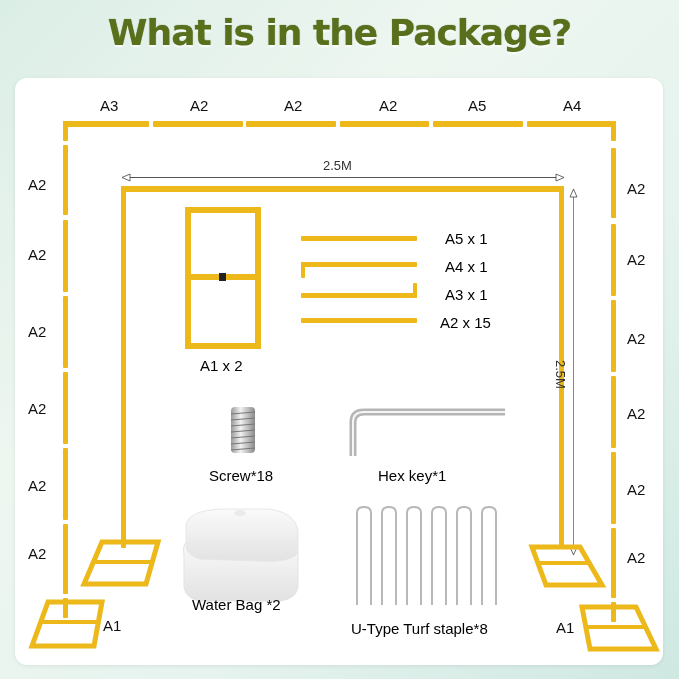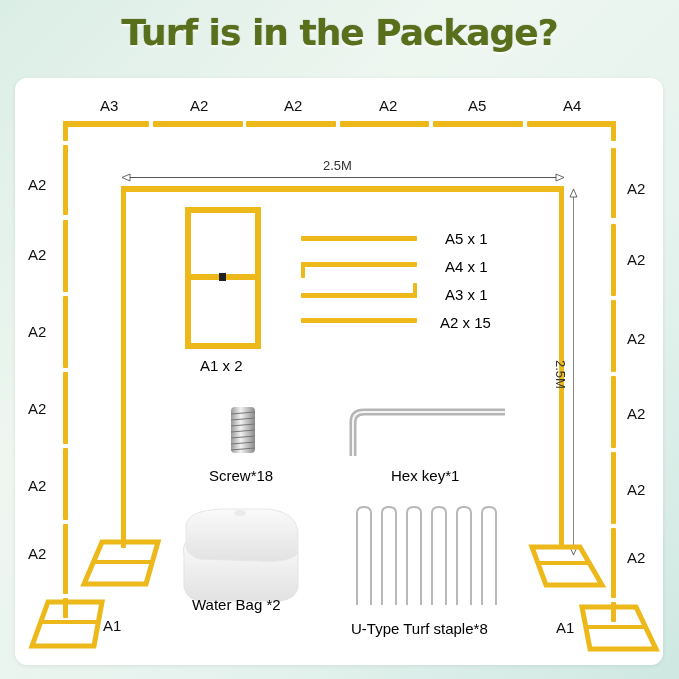--- a/index.html
+++ b/index.html
@@ -24,21 +24,21 @@
       font-family: "Liberation Sans", sans-serif;
     }
     .bar { position: absolute; background: #ecb81a; border-radius: 1px; }
     .dim-line { position: absolute; background: #555; }
     .item-lbl { position: absolute; font-size: 15px; color: #000000; white-space: nowrap; }
     svg { position: absolute; overflow: visible; }
   </style>
 </head>
 <body>
 
-<div class="title">Turf is in the Package?</div>
+<div class="title">What is in the Package?</div>
 
 <div class="card"></div>
 
 <span class="lbl" style="left:100px;top:97px;">A3</span>
 <span class="lbl" style="left:190px;top:97px;">A2</span>
 <span class="lbl" style="left:284px;top:97px;">A2</span>
 <span class="lbl" style="left:379px;top:97px;">A2</span>
 <span class="lbl" style="left:468px;top:97px;">A5</span>
 <span class="lbl" style="left:563px;top:97px;">A4</span>
 
@@ -160,21 +160,21 @@
       <line x1="4" y1="39" x2="28" y2="37"></line>
     <line x1="4" y1="45" x2="28" y2="43"></line>
   </g>
 </svg>
 <span class="item-lbl" style="left:209px;top:467px;">Screw*18</span>
 
 <svg style="left:348px;top:408px;" width="160" height="50">
   <path d="M5,48 L5,14 Q5,4 16,4 L157,4" fill="none" stroke="#b5b5b5" stroke-width="7"></path>
   <path d="M5,48 L5,14 Q5,4 16,4 L157,4" fill="none" stroke="#f5f5f5" stroke-width="2"></path>
 </svg>
-<span class="item-lbl" style="left:391px;top:467px;">Hex key*1</span>
+<span class="item-lbl" style="left:378px;top:467px;">Hex key*1</span>
 
 <svg style="left:180px;top:505px;" width="125" height="100">
   <defs>
     <linearGradient id="wg" x1="0" y1="0" x2="0" y2="1">
       <stop offset="0" stop-color="#fafafa"></stop>
         <stop offset="1" stop-color="#e2e2e2"></stop>
     </linearGradient>
   </defs>
   <path d="M4,50 Q2,40 8,35 L100,35 Q115,35 118,48 L118,82 Q116,94 100,96 L20,96 Q6,94 4,82 Z" fill="url(#wg)" stroke="#e3e3e3"></path>
   <path d="M6,20 Q8,6 40,4 L90,4 Q115,8 118,25 L118,48 Q110,58 80,56 L20,54 Q6,50 6,40 Z" fill="url(#wg)" stroke="#e6e6e6"></path>

